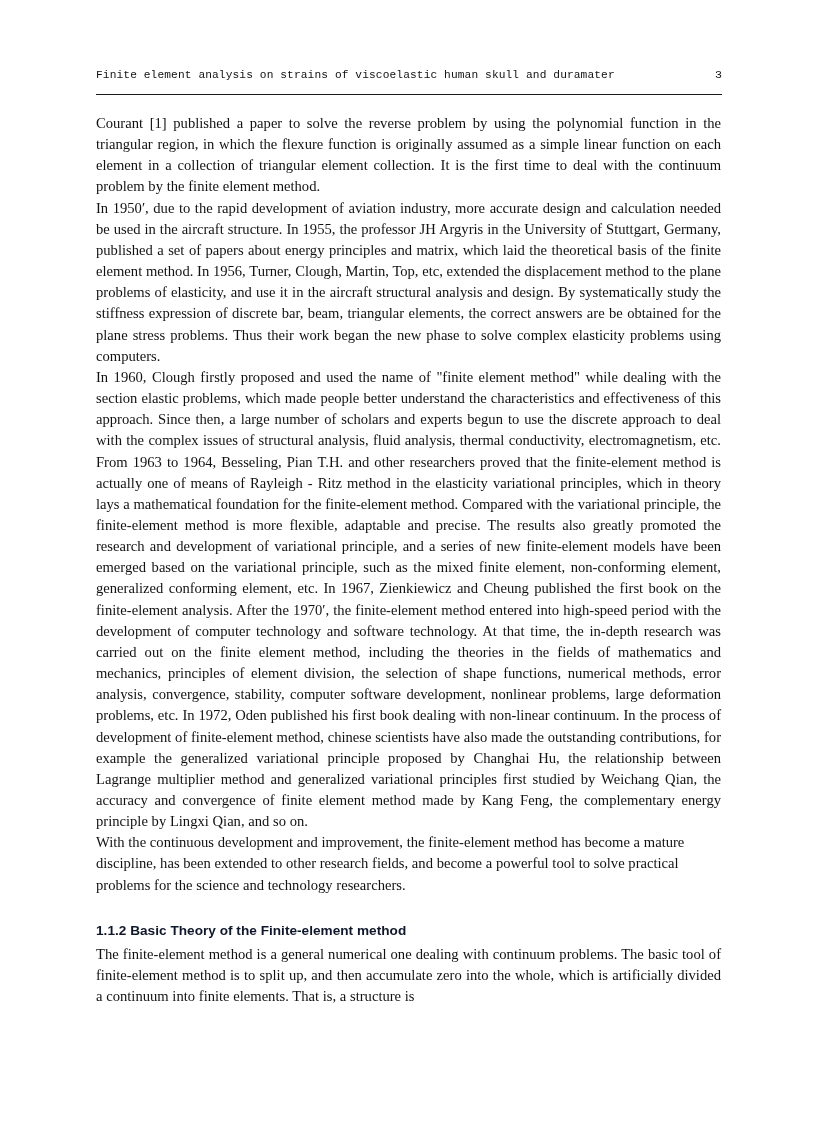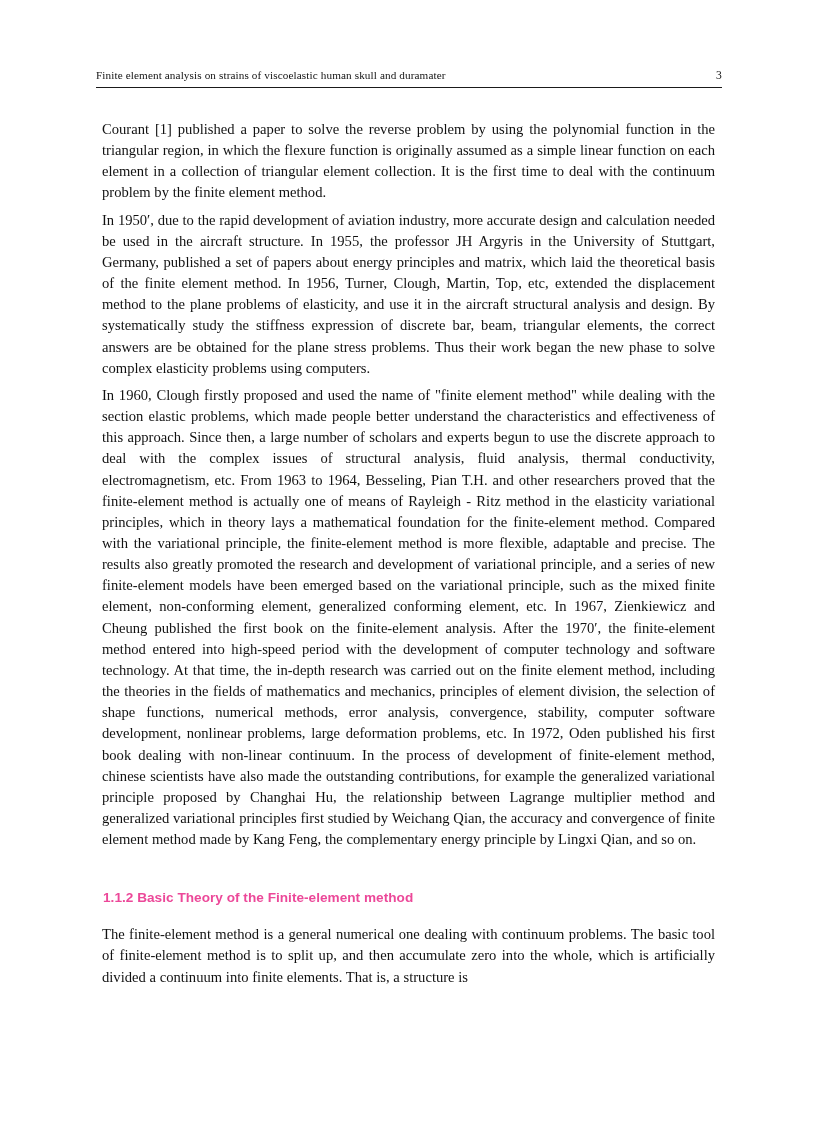--- a/index.html
+++ b/index.html
@@ -27,22 +27,22 @@
   
   .running-header {
     position: absolute;
     left: 96px;
     top: 68px;
     width: 626px;
     display: flex;
     align-items: baseline;
     justify-content: space-between;
     border-bottom: 1.6px solid #1a1a1a;
-    padding-bottom: 4px;
-    font-family: Liberation Serif, serif;
+    padding-bottom: 12px;
+    font-family: Liberation Mono, monospace;
     font-size: 11.2px;
     line-height: 14px;
     color: #111111;
     letter-spacing: 0.01em;
   }
   .running-header .doc-title {
     white-space: nowrap;
   }
   .running-header .page-number {
     font-size: 11.6px;
@@ -50,41 +50,41 @@
 
   
   .content {
     position: absolute;
     left: 96px;
     top: 113px;
     width: 625px;
   }
 
   p.body-par {
-    margin: 6px;
+    margin: 0;
     font-size: 14.6px;
     line-height: 21.15px;
     text-align: justify;
     text-justify: inter-word;
     color: #111111;
     -webkit-hyphens: none;
     hyphens: none;
     word-spacing: 0.005em;
   }
   p.body-par.flush {
     text-align: left;
   }
 
   h2.section-heading {
-    margin: 7px;
+    margin: 0;
     font-family: "Liberation Sans", "DejaVu Sans", sans-serif;
     font-weight: bold;
     font-size: 13.6px;
     line-height: 18px;
-    color: #ec4899;
+    color: #0f172a;
     letter-spacing: 0.002em;
   }
 
   .gap-before-heading { height: 26px; }
   .gap-after-heading  { height: 4px; }
 </style>
 </head>
 <body>
 
 <div class="page">
@@ -95,20 +95,21 @@
   </div>
 
   <div class="content">
 
     <p class="body-par">Courant [1] published a paper to solve the reverse problem by using the polynomial function in the triangular region, in which the flexure function is originally assumed as a simple linear function on each element in a collection of triangular element collection. It is the first time to deal with the continuum problem by the finite element method.</p>
 
     <p class="body-par">In 1950′, due to the rapid development of aviation industry, more accurate design and calculation needed be used in the aircraft structure. In 1955, the professor JH Argyris in the University of Stuttgart, Germany, published a set of papers about energy principles and matrix, which laid the theoretical basis of the finite element method. In 1956, Turner, Clough, Martin, Top, etc, extended the displacement method to the plane problems of elasticity, and use it in the aircraft structural analysis and design. By systematically study the stiffness expression of discrete bar, beam, triangular elements, the correct answers are be obtained for the plane stress problems. Thus their work began the new phase to solve complex elasticity problems using computers.</p>
 
     <p class="body-par">In 1960, Clough firstly proposed and used the name of "finite element method" while dealing with the section elastic problems, which made people better understand the characteristics and effectiveness of this approach. Since then, a large number of scholars and experts begun to use the discrete approach to deal with the complex issues of structural analysis, fluid analysis, thermal conductivity, electromagnetism, etc. From 1963 to 1964, Besseling, Pian T.H. and other researchers proved that the finite-element method is actually one of means of Rayleigh - Ritz method in the elasticity variational principles, which in theory lays a mathematical foundation for the finite-element method. Compared with the variational principle, the finite-element method is more flexible, adaptable and precise. The results also greatly promoted the research and development of variational principle, and a series of new finite-element models have been emerged based on the variational principle, such as the mixed finite element, non-conforming element, generalized conforming element, etc. In 1967, Zienkiewicz and Cheung published the first book on the finite-element analysis. After the 1970′, the finite-element method entered into high-speed period with the development of computer technology and software technology. At that time, the in-depth research was carried out on the finite element method, including the theories in the fields of mathematics and mechanics, principles of element division, the selection of shape functions, numerical methods, error analysis, convergence, stability, computer software development, nonlinear problems, large deformation problems, etc. In 1972, Oden published his first book dealing with non-linear continuum. In the process of development of finite-element method, chinese scientists have also made the outstanding contributions, for example the generalized variational principle proposed by Changhai Hu, the relationship between Lagrange multiplier method and generalized variational principles first studied by Weichang Qian, the accuracy and convergence of finite element method made by Kang Feng, the complementary energy principle by Lingxi Qian, and so on.</p>
 
+    <p class="body-par flush">With the continuous development and improvement, the finite-element method has become a mature discipline, has been extended to other research fields, and become a powerful tool to solve practical problems for the science and technology researchers.</p>
 
     <div class="gap-before-heading"></div>
 
     <h2 class="section-heading">1.1.2 Basic Theory of the Finite-element method</h2>
 
     <div class="gap-after-heading"></div>
 
     <p class="body-par">The finite-element method is a general numerical one dealing with continuum problems. The basic tool of finite-element method is to split up, and then accumulate zero into the whole, which is artificially divided a continuum into finite elements. That is, a structure is</p>
 
   </div>

